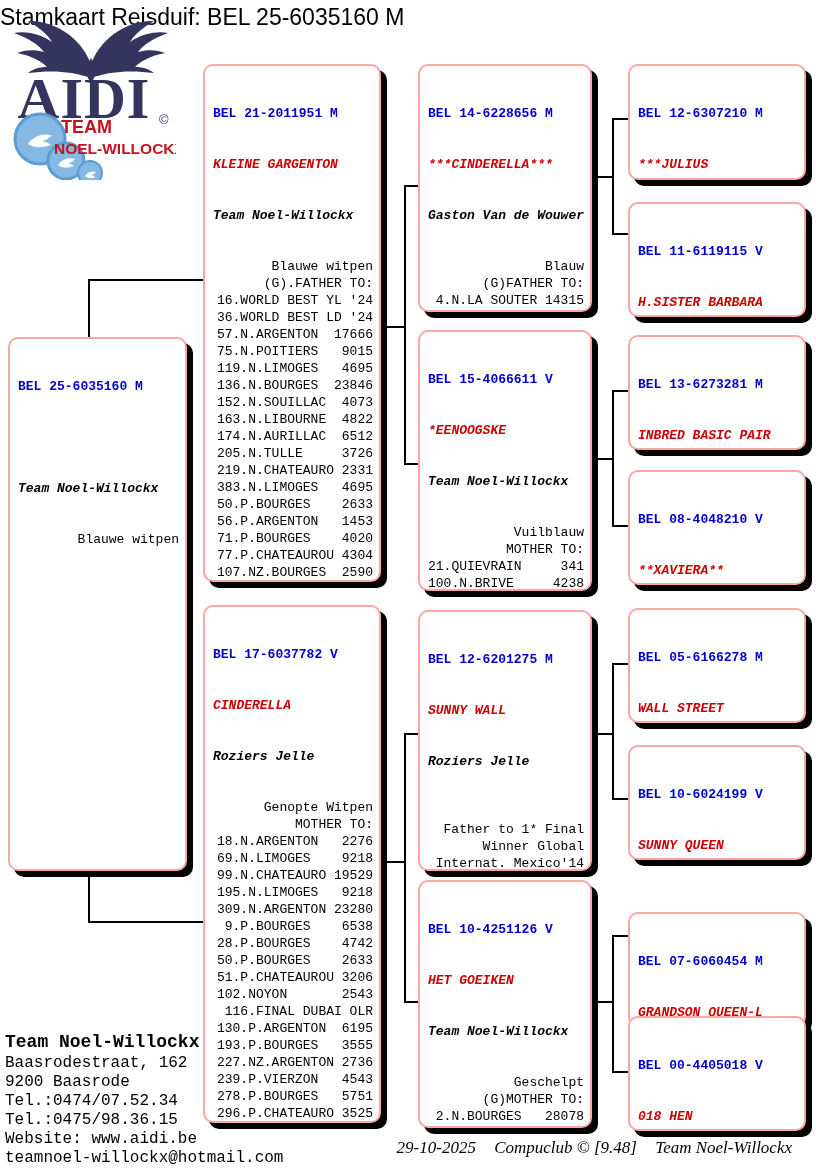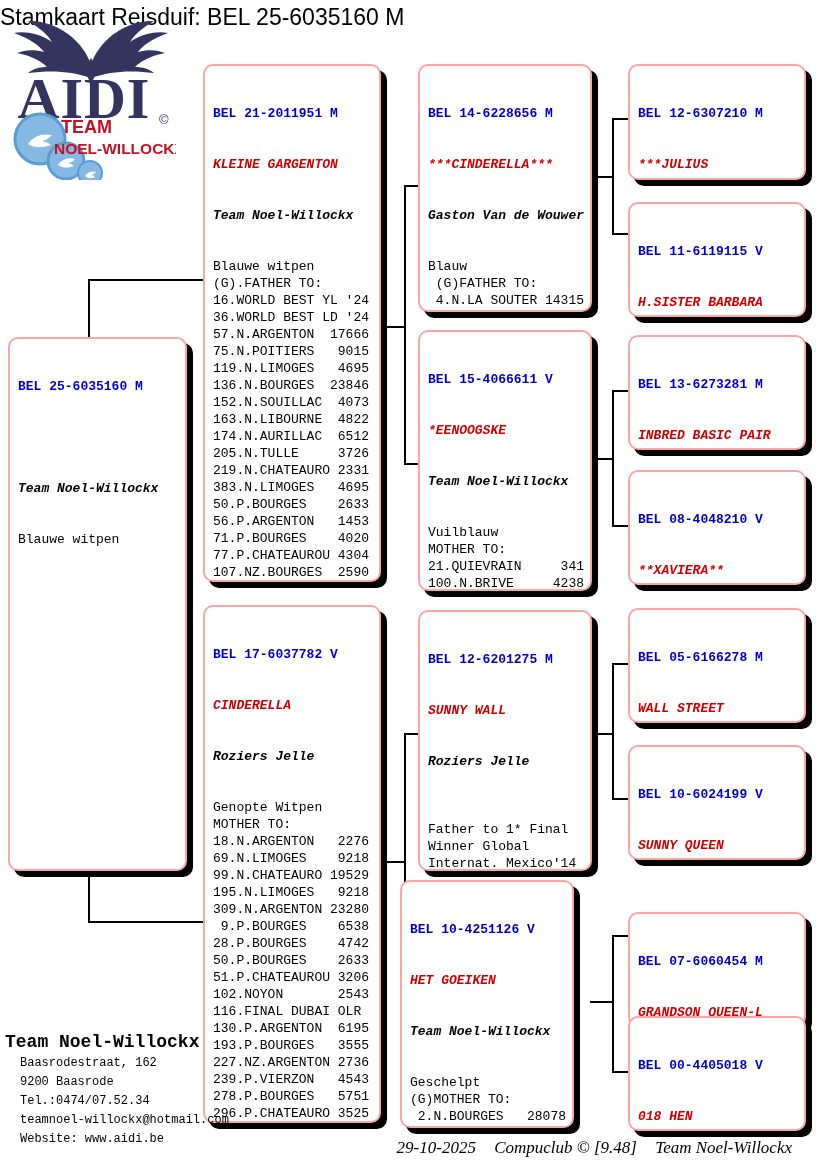--- a/index.html
+++ b/index.html
@@ -8,27 +8,27 @@
   .title{position:absolute;top:4px;left:0;width:100%;margin:0;
          font-family:"Liberation Sans","DejaVu Sans",sans-serif;
          font-size:23px;font-weight:normal;color:#000;}
   
   .pbox{position:absolute;background:#fff;border:2px solid #fca5a5;border-radius:10px;
         box-shadow:6px 6px 0 0 #000;padding:5px 6px 0 8px;overflow:hidden;
         font-size:13px;line-height:17px;white-space:pre;}
   .ring{color:var(--ring-blue,#0000cc);font-weight:bold;min-height:17px;}
   .pname{color:var(--name-red,#cc0000);font-weight:bold;font-style:italic;min-height:17px;}
   .fancier{color:#000;font-weight:bold;font-style:italic;min-height:17px;}
-  .blines div{min-height:17px;}
+  .blines div{min-height:17px;text-align:right;}
   
   .cline{position:absolute;background:#000;}
   
   .contact{position:absolute;left:5px;top:1030px;color:#000;}
   .contact-name{font-size:18px;font-weight:bold;line-height:24px;}
-  .contact-lines div{font-size:12px;line-height:19px;min-height:19px;margin-left:15px;}
+  .contact-lines div{font-size:16px;line-height:19px;min-height:19px;}
   
   .footer{position:absolute;top:1138px;right:24px;font-size:17px;font-style:italic;
           color:#000;letter-spacing:0;font-family:Liberation Serif, serif;}
   .footer span{margin-left:14px;}
   
   .logo{position:absolute;left:6px;top:8px;width:170px;height:172px;}
 </style>
 </head>
 <body>
 
@@ -134,21 +134,21 @@
     <div class="blines"><div>Vuilblauw</div><div>MOTHER TO:</div><div>21.QUIEVRAIN     341</div><div>100.N.BRIVE     4238</div></div>
   </div>
 
   <div class="pbox" style="left:418px;top:610px;width:156px;height:252px">
     <div class="ring">BEL 12-6201275 M</div>
     <div class="pname">SUNNY WALL</div>
     <div class="fancier">Roziers Jelle</div>
     <div class="blines"><div>&nbsp;</div><div>Father to 1* Final</div><div>Winner Global</div><div>Internat. Mexico'14</div></div>
   </div>
 
-  <div class="pbox" style="left:400px;top:880px;width:156px;height:239px">
+  <div class="pbox" style="left:418px;top:880px;width:156px;height:239px">
     <div class="ring">BEL 10-4251126 V</div>
     <div class="pname">HET GOEIKEN</div>
     <div class="fancier">Team Noel-Willockx</div>
     <div class="blines"><div>Geschelpt</div><div>(G)MOTHER TO:</div><div> 2.N.BOURGES   28078</div><div>18.N.ARGENTON   2276</div></div>
   </div>
 
   <div class="pbox" style="left:628px;top:64px;width:160px;height:107px">
     <div class="ring">BEL 12-6307210 M</div>
     <div class="pname">***JULIUS</div>
     
@@ -203,22 +203,23 @@
     
     
   </div>
 
   <div class="contact">
     <div class="contact-name">Team Noel-Willockx</div>
     <div class="contact-lines">
         <div>Baasrodestraat, 162</div>
         <div>9200  Baasrode</div>
         <div>Tel.:0474/07.52.34</div>
+        <div>Tel.:0475/98.36.15</div>
+        <div>Website: www.aidi.be</div>
         <div>teamnoel-willockx@hotmail.com</div>
-        <div>Website: www.aidi.be</div>
       </div>
   </div>
 
   <div class="footer">
     <span>29-10-2025</span>
     <span>Compuclub © [9.48]</span>
     <span>Team Noel-Willockx</span>
   </div>
 
 </div>

